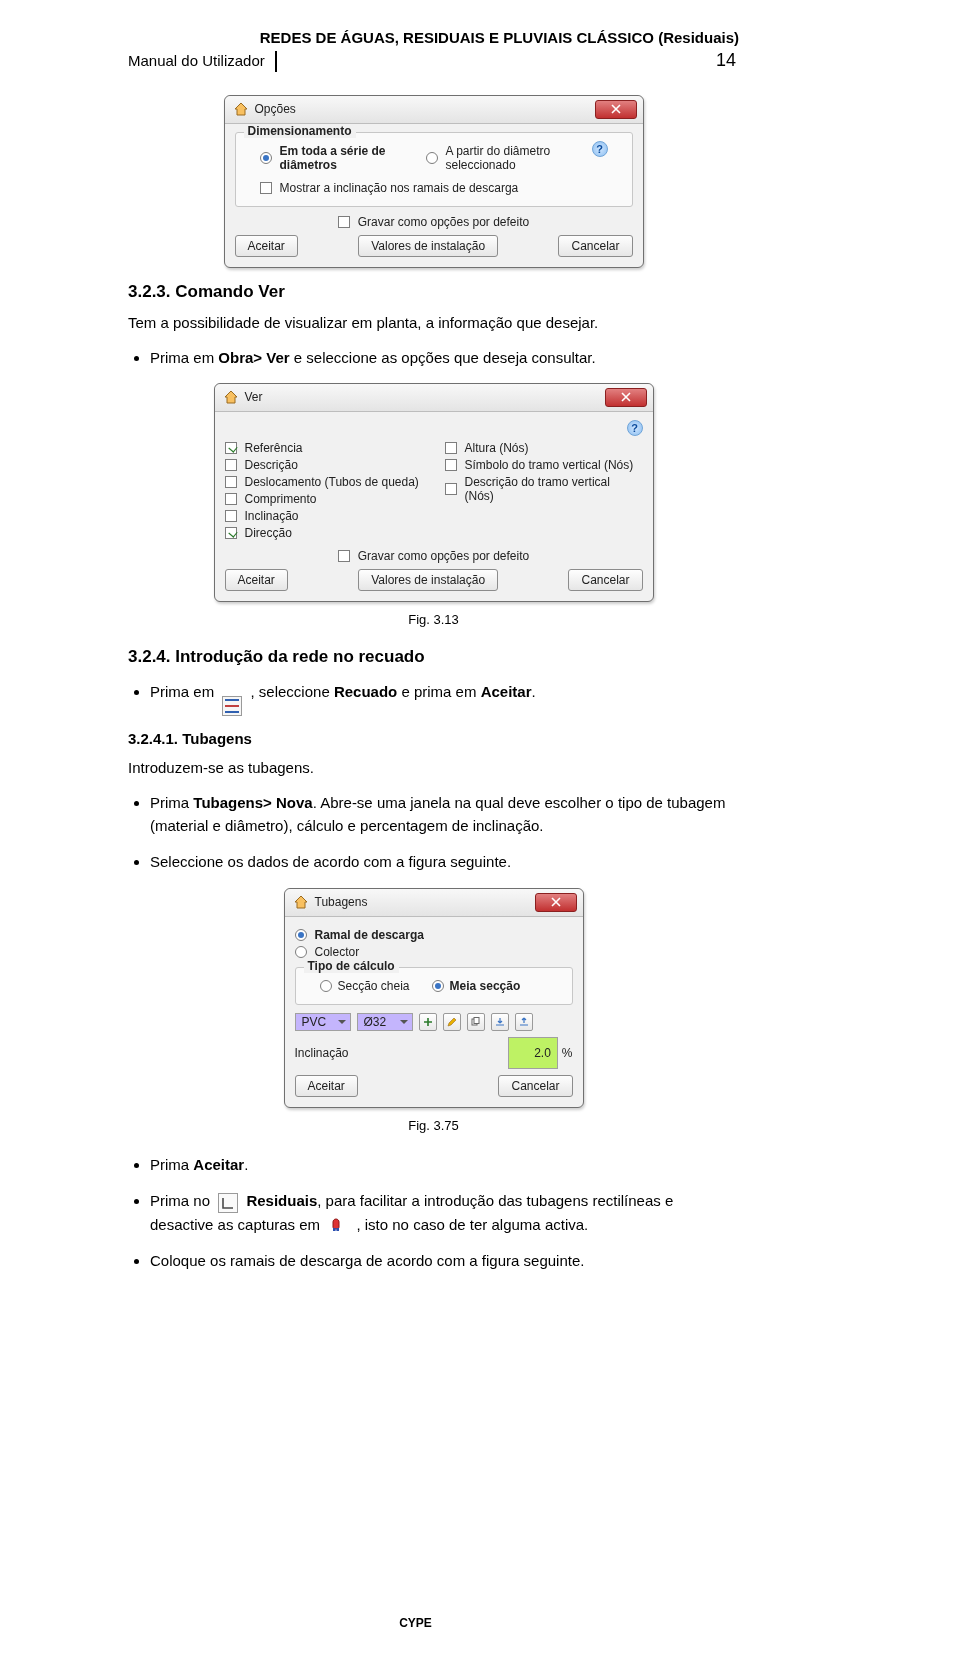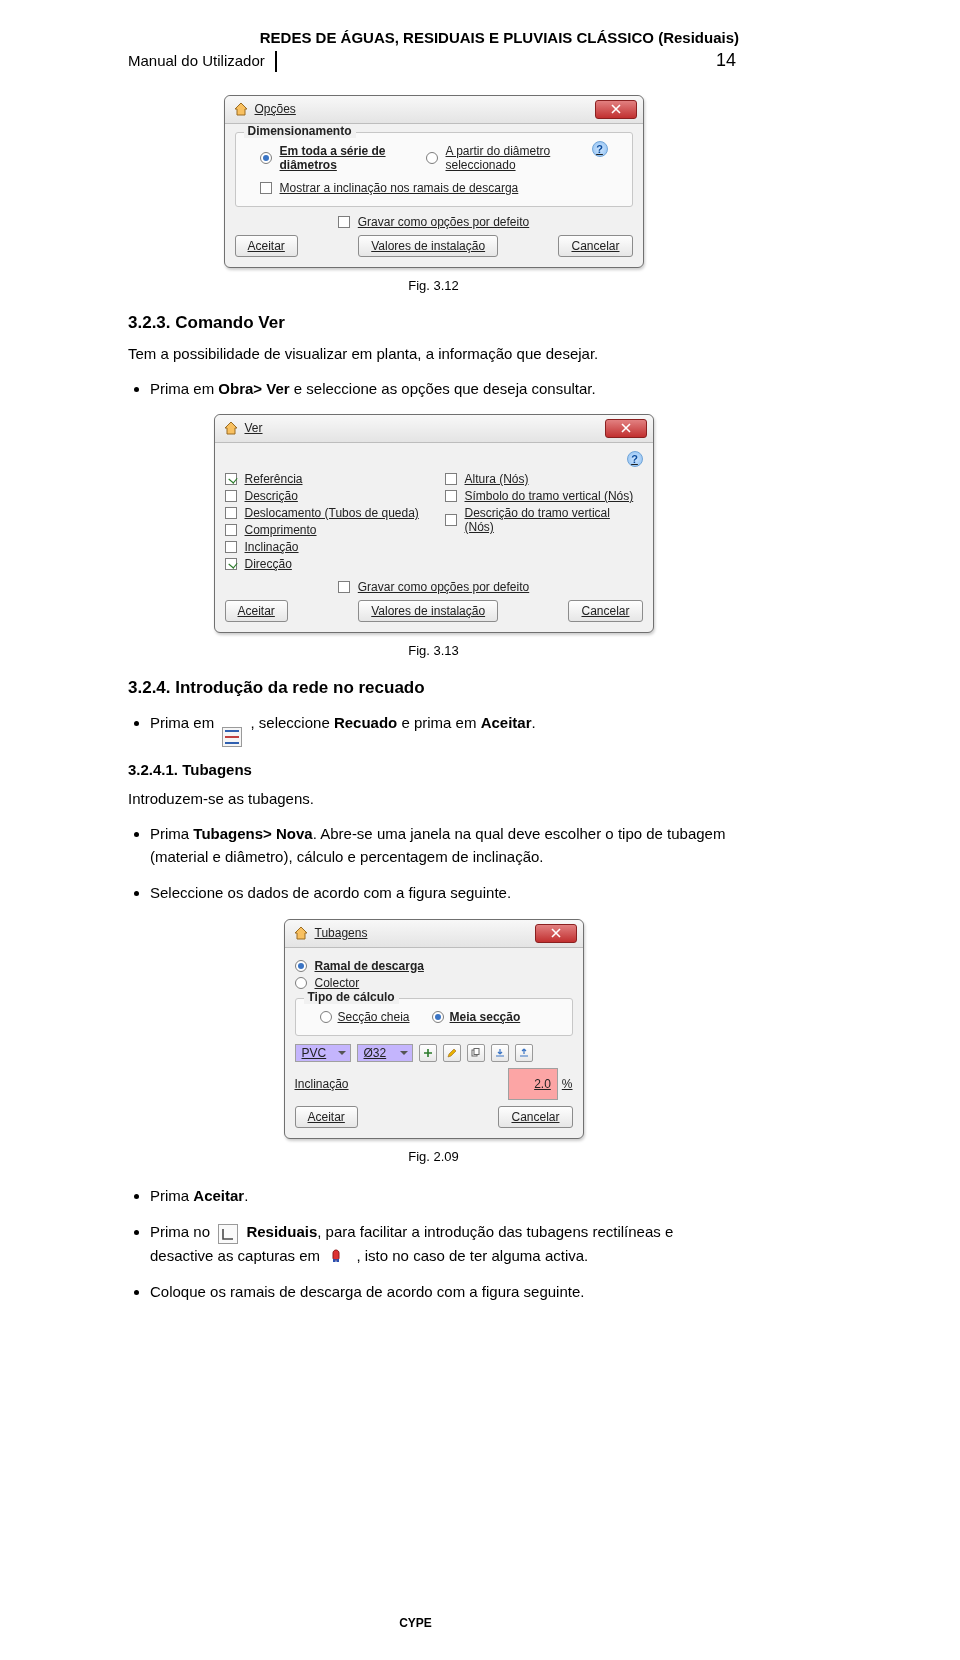--- a/index.html
+++ b/index.html
@@ -14,42 +14,42 @@
   .section-h { font-weight: bold; font-size: 17px; margin: 14px 0 10px; }
   .body-text { font-size: 15px; margin: 8px 0; line-height: 1.4; }
   ul.bul { list-style: disc; margin: 6px 0 14px 22px; }
   ul.bul li { font-size: 15px; line-height: 1.55; margin-bottom: 6px; margin-top: 13px; }
   .bold { font-weight: bold; }
   .inline-icon { display: inline-block; vertical-align: -4px; margin: 0 4px; }
   .footer { text-align: center; font-weight: bold; font-size: 12px; position: absolute; bottom: 30px; left: 0; right: 0; }
 
   
   .dlg-wrap { display: flex; justify-content: center; margin: 6px 0 4px; }
-  .dlg { background: #f1f1f1; border: 1px solid #707070; border-radius: 6px; box-shadow: 1px 2px 3px rgba(0,0,0,.2); font-family: "Segoe UI", Tahoma, sans-serif; font-size: 12px; color: #222; text-decoration: underline; }
+  .dlg { background: #f1f1f1; border: 1px solid #707070; border-radius: 6px; box-shadow: 1px 2px 3px rgba(0,0,0,.2); font-family: "Segoe UI", Tahoma, sans-serif; font-size: 12px; color: #222; }
   .dlg-titlebar { height: 28px; background: linear-gradient(#f8f8f8,#e4e4e4); border-bottom: 1px solid #bdbdbd; border-radius: 6px 6px 0 0; display: flex; align-items: center; padding: 0 6px 0 8px; gap: 6px; }
   .dlg-titlebar .title { flex: 1; font-size: 12px; }
   .dlg-close { width: 42px; height: 19px; background: linear-gradient(#e28080,#c13030); border: 1px solid #8a2020; border-radius: 3px; display: flex; align-items: center; justify-content: center; color: #fff; }
   .dlg-body { padding: 8px 10px 10px; }
   .group { border: 1px solid #c7c7c7; border-radius: 3px; padding: 8px 24px; margin-bottom: 8px; position: relative; background: #fafafa; }
   .group-title { position: absolute; top: -9px; left: 8px; background: #f1f1f1; padding: 0 4px; font-weight: bold; font-size: 12px; }
   .row { display: flex; align-items: center; gap: 8px; margin: 3px 0; }
   .radio, .check { width: 12px; height: 12px; border: 1px solid #7d7d7d; background: #fff; display: inline-block; flex: none; }
   .radio { border-radius: 50%; position: relative; }
   .radio.sel::after { content:""; position:absolute; inset:2px; border-radius:50%; background:#3a74c4; }
   .check { position: relative; }
   .check.sel::after { content:""; position:absolute; left:1px; top:-1px; width:10px; height:10px; border:2px solid #2a7a2a; border-top:none; border-left:none; transform: rotate(40deg) scale(.55); }
   .btn { background: linear-gradient(#fefefe,#e6e6e6); border: 1px solid #8c8c8c; border-radius: 3px; padding: 3px 12px; font-size: 12px; }
   .btn-row { display: flex; justify-content: space-between; align-items: center; margin-top: 6px; gap: 8px; }
   .btn-row .spacer { flex: 1; }
   .help-icn { width: 16px; height: 16px; border-radius: 50%; background: radial-gradient(#cfe6ff,#8cbef0); display:inline-flex; align-items:center; justify-content:center; color:#0b4b9b; font-weight: bold; font-size: 11px; border:1px solid #6fa4d8; flex:none; }
   .home-icn { width: 16px; height: 16px; display: inline-flex; align-items: center; justify-content: center; }
   .two-col { display: grid; grid-template-columns: 1fr 1fr; column-gap: 22px; }
   .sel-field { background:#c4b5fd; border:1px solid #a0a0a0; padding:1px 20px 1px 6px; font-size:12px; position:relative; display:inline-block; min-width:56px; }
   .sel-field::after { content:""; position:absolute; right:4px; top:50%; margin-top:-2px; border:4px solid transparent; border-top-color:#555; }
-  .num-field { background:#fca5a5; border:1px solid #a0a0a0; padding:8px 6px; font-size:12px; display:inline-block; width:50px; text-align:right; }
+  .num-field { background:#bef264; border:1px solid #a0a0a0; padding:8px 6px; font-size:12px; display:inline-block; width:50px; text-align:right; }
   .tb-row { display:flex; align-items:center; gap:6px; margin:6px 0; }
   .tb-icon { width:18px; height:18px; border:1px solid #9a9a9a; background:linear-gradient(#fff,#e8e8e8); border-radius:2px; display:inline-flex; align-items:center; justify-content:center; font-size:11px; }
 
   
   .icn-recese { width:20px; height:20px; border:1px solid #9a9a9a; background:#f6f6f6; display:inline-flex; flex-direction:column; justify-content:space-between; padding:2px; }
   .icn-recese span { height:2px; background:#3060b0; }
   .icn-recese span:nth-child(2){ background:#c04040; }
   .icn-recese span:nth-child(3){ background:#3060b0; }
   .icn-ortho { width:20px; height:20px; border:1px solid #9a9a9a; background:#fafafa; display:inline-flex; align-items:flex-end; justify-content:flex-start; padding:2px; }
   .icn-ortho svg { width:14px; height:14px; }
@@ -114,21 +114,20 @@
         <div class="btn-row">
           <span class="btn">Aceitar</span>
           <span class="spacer"></span>
           <span class="btn">Valores de instalação</span>
           <span class="spacer"></span>
           <span class="btn">Cancelar</span>
         </div>
       </div>
     </div>
   </div>
-  <div class="fig-cap">Fig. 3.12</div>
 
   <div class="section-h">3.2.3. Comando Ver</div>
   <div class="body-text">Tem a possibilidade de visualizar em planta, a informação que desejar.</div>
   <ul class="bul">
     <li>
       <span>Prima em </span><span class="bold">Obra&gt; Ver</span><span> e seleccione as opções que deseja consultar.</span>
     </li>
   </ul>
 
   <div class="dlg-wrap">
@@ -305,21 +304,21 @@
           </span>
         </div>
         <div class="btn-row">
           <span class="btn">Aceitar</span>
           <span class="spacer"></span>
           <span class="btn">Cancelar</span>
         </div>
       </div>
     </div>
   </div>
-  <div class="fig-cap">Fig. 2.09</div>
+  <div class="fig-cap">Fig. 3.75</div>
 
   <ul class="bul">
     <li>
       <span>Prima </span><span class="bold">Aceitar</span><span>.</span>
     </li>
     <li>
       <span>Prima no </span>
       <span class="inline-icon icn-ortho">
         <svg viewBox="0 0 14 14">
             <path d="M2 2 v10 h10" fill="none" stroke="#4a4a4a" stroke-width="1.6"></path>

